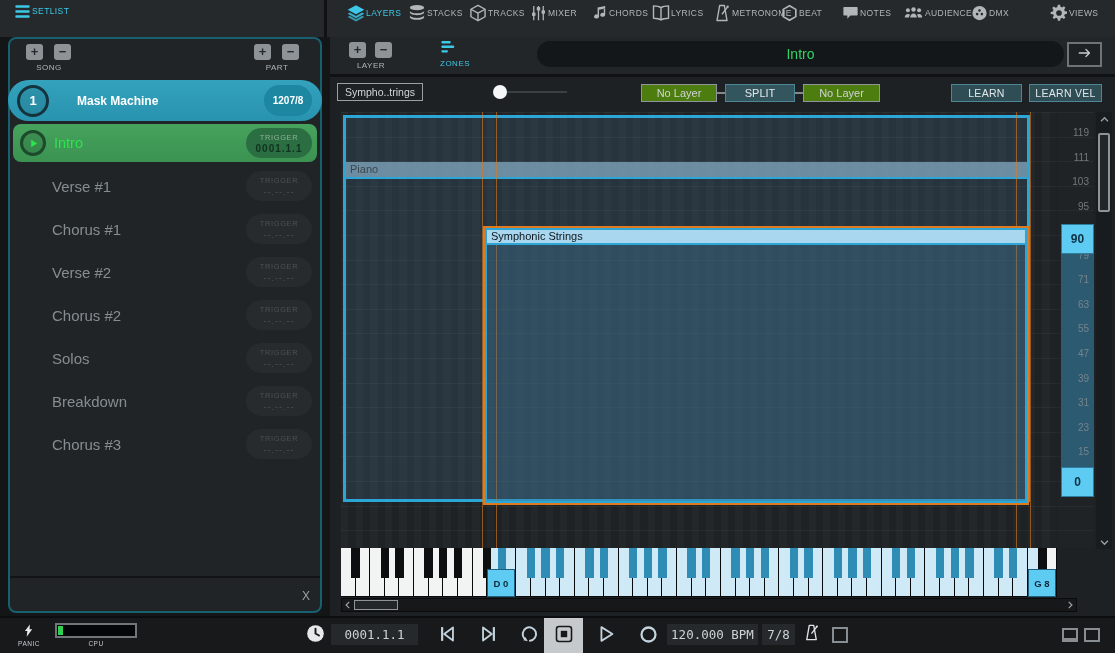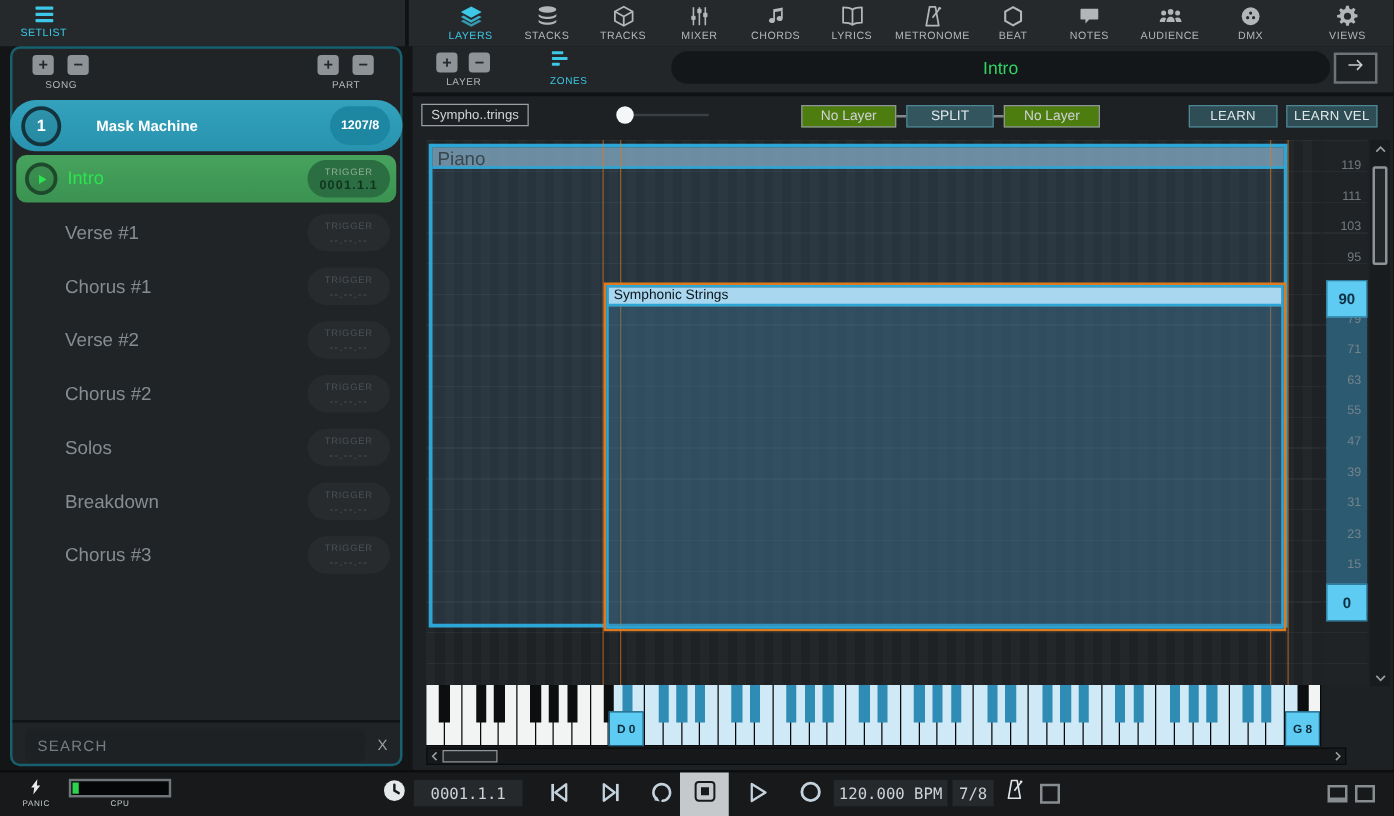--- a/index.html
+++ b/index.html
@@ -2,21 +2,21 @@
 <html><head>
 <meta charset="utf-8">
 <style>
   html,body{margin:0;padding:0;background:#0c0d0e;}
   .app{position:relative;width:1115px;height:653px;background:#131517;overflow:hidden;
        font-family:"Liberation Sans",sans-serif;-webkit-font-smoothing:antialiased;color:#c8ccce;}
   
   .topbar{position:absolute;left:0;top:0;width:100%;height:37px;background:#26292c;box-sizing:border-box;}
   .tb-left{position:absolute;left:0;top:0;width:327px;height:37px;border-right:3px solid #0f1113;box-sizing:border-box;}
   .tb-right{position:absolute;left:330px;top:0;right:0;height:37px;display:flex;align-items:flex-start;padding:2px 8px 0 16px;box-sizing:border-box;}
-  .tb-item{display:flex;flex-direction:column;align-items:center;justify-content:flex-start;
+  .tb-item{display:flex;flex-direction:row;align-items:center;justify-content:flex-start;
            color:#b2b6b8;cursor:pointer;padding-top:1px;}
   .tb-item .tb-ic{height:20px;display:flex;align-items:center;}
   .tb-item .tb-label{font-size:8.5px;letter-spacing:.4px;margin-top:0px;white-space:nowrap;}
   .tb-item.active{color:#3cc8e6;}
   .tbr-item{width:61px;}
   .tbr-item.wide{width:68px;}
   .tbr-item.views{margin-left:auto;width:58px;}
   .setlist-item{margin-left:13px;width:44px;}
   
   .subheader{position:absolute;left:330px;top:37px;right:0;height:40px;background:#232629;border-bottom:3px solid #0f1113;box-sizing:border-box;}
@@ -72,21 +72,21 @@
   .split-btn{position:absolute;top:84px;height:18px;border:1px solid #4d8694;background:#33555e;color:#e2e8ea;
              font-size:11px;line-height:16px;text-align:center;box-sizing:border-box;cursor:pointer;}
   .conn{position:absolute;top:92px;width:8px;height:2px;background:#82888c;}
   
   .grid{position:absolute;left:341px;top:112px;width:716px;height:436px;overflow:hidden;
         background:repeating-linear-gradient(180deg,rgba(255,255,255,.045) 0 1px,transparent 1px 24.6px),
                    repeating-linear-gradient(90deg,#23272a 0 7.3px,#1e2225 7.3px 14.61px);}
   .zone-piano{position:absolute;left:2px;top:3px;width:687px;height:387px;border:3px solid #2ba6d6;
               background:rgba(90,150,185,.16);box-sizing:border-box;cursor:pointer;}
   .zone-piano .z-head{height:17px;background:rgba(128,166,190,.78);border-bottom:2px solid #2ba6d6;
-              font-size:15px;color:#39474f;padding:1px 0 0 4px;box-sizing:border-box;}
+              font-size:11px;color:#39474f;padding:1px 0 0 4px;box-sizing:border-box;margin-top:44px;}
   .guide{position:absolute;top:0;bottom:0;width:13px;border-left:1px solid rgba(224,122,30,.6);
          border-right:1px solid rgba(224,122,30,.6);}
   .zone-symph{position:absolute;left:142px;top:114px;width:546px;height:279px;border:2px solid #e07a1e;box-sizing:border-box;cursor:pointer;}
   .zone-symph .z-in{position:absolute;inset:0;border:2px solid #2ba6d6;box-sizing:border-box;background:rgba(62,118,152,.38);}
   .zone-symph .z-head{height:15px;background:#a9d7ef;border-bottom:2px solid #2ba6d6;
               font-size:11px;color:#0c161c;padding:0 0 0 4px;box-sizing:border-box;}
   
   .ruler{position:absolute;left:1058px;top:112px;width:36px;height:436px;background:#202326;overflow:hidden;
          background-image:repeating-linear-gradient(180deg,rgba(255,255,255,.04) 0 1px,transparent 1px 24.6px);}
   .v-strip{position:absolute;left:3px;top:119px;width:33px;height:258px;background:#2c5a71;}
@@ -385,21 +385,20 @@
 
     <div class="part-name">Chorus #3</div>
     <div class="part-trigger">
       <span class="pt-label">TRIGGER</span>
       <span class="pt-value">--.--.--</span>
     </div>
   </div>
 </div>
 
   <div class="search-div"></div>
-  <input class="search-box" placeholder="SEARCH" style="">
   <div class="search-x">X</div>
 
   <div class="main-bg"></div>
 
   <div class="chip">Sympho..trings</div>
   <div class="slider-track"></div>
   <div class="slider-handle"></div>
 
   <div class="split-box" style="left:641px;width:76px;">No Layer</div>
   <div class="conn" style="left:717px;"></div>

